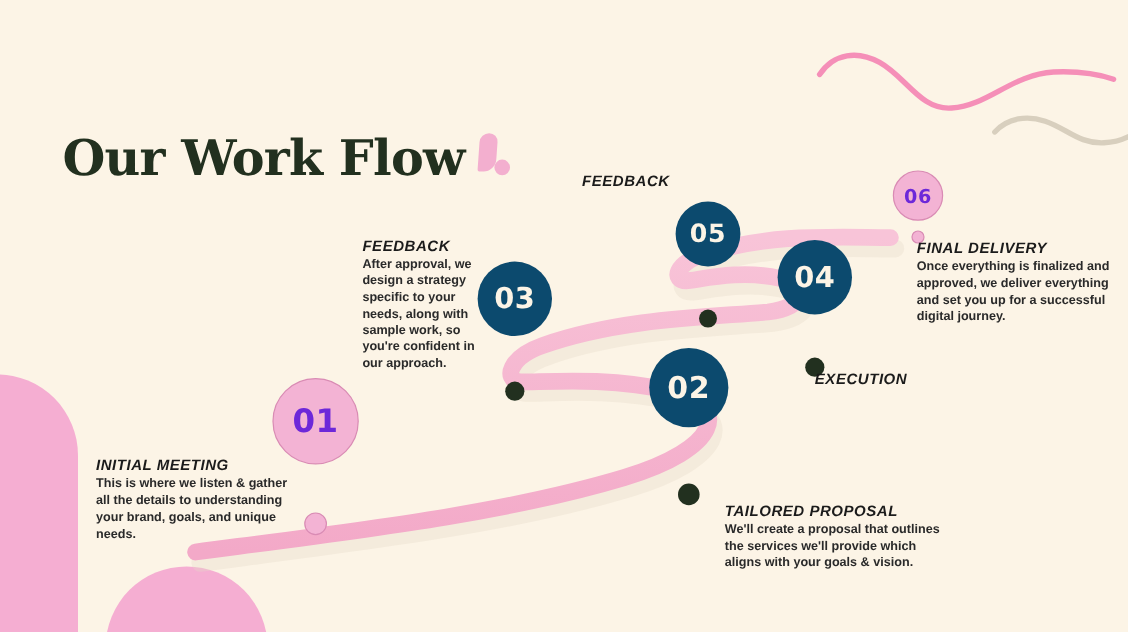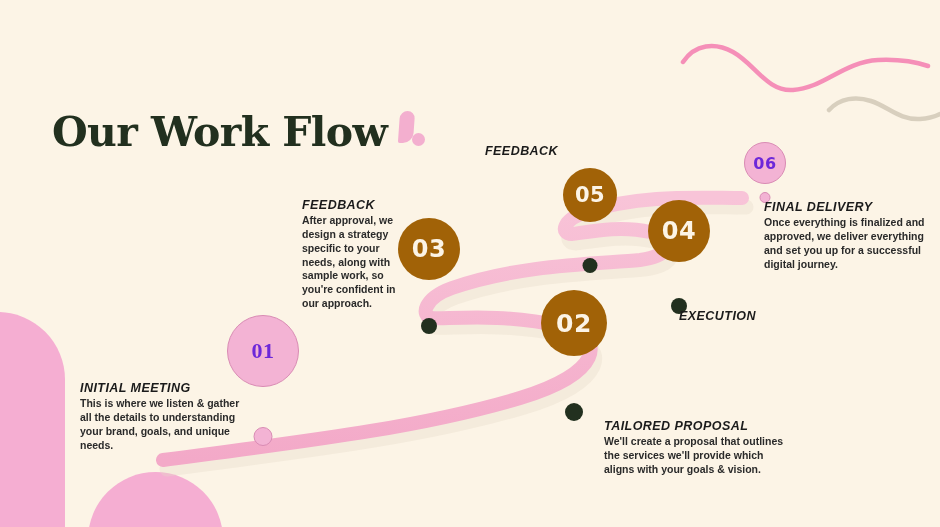--- a/index.html
+++ b/index.html
@@ -115,21 +115,21 @@
     z-index: -1;
   }
   .pin .tip {
     position: absolute;
     left: 50%;
     transform: translateX(-50%);
     border-radius: 50%;
   }
 
   
-  .pin.dark .head { background: #a16207; color: #FCF4E6; }
+  .pin.dark .head { background: #0c4a6e; color: #FCF4E6; }
   .pin.dark .stem { background: #22301F; }
   .pin.dark .tip  { background: #22301F; }
   
   .pin.pink .head { background: #F3B3D4; color: #6d28d9; border: 1.5px solid #D98BB4; box-sizing: border-box; }
   .pin.pink .stem { background: #F3B3D4; border-left: 1.5px solid #D98BB4; border-right: 1.5px solid #D98BB4; box-sizing: border-box; }
   .pin.pink .tip  { background: #F3B3D4; border: 1.5px solid #D98BB4; box-sizing: border-box; }
 
   
   .step-text {
     position: absolute;
@@ -182,21 +182,21 @@
              C500,312 440,320 432,318 C420,316 424,298 452,288
              C520,264 600,264 640,260 C672,256 676,238 650,232
              C616,224 580,234 572,234 C560,234 562,220 586,212
              C640,194 700,198 742,198" fill="none" stroke="url(#ribbonShade)" stroke-width="14" stroke-linecap="round"></path>
 
     <path d="M163,461 C260,450 360,440 452,418 C520,402 540,380 520,366" fill="none" stroke="#F3AECD" stroke-width="8" stroke-linecap="round" opacity="0.0"></path>
   </svg>
 
   <div class="pin pink" id="pin-01" style="left:227px; top:315px; width:72px; height:132px;">
     <div class="stem" style="top:40px; width:11px; height:78px; border-radius:0 0 6px 6px;"></div>
-    <div class="head" style="width:72px; height:72px; font-size:22px;font-family:Liberation Serif, serif;">01</div>
+    <div class="head" style="width:72px; height:72px; font-size:27px;">01</div>
     <div class="tip" style="top:112px; width:19px; height:19px;"></div>
   </div>
 
   <div class="pin dark" id="pin-02" style="left:541px; top:290px; width:66px; height:132px;">
     <div class="stem" style="top:40px; width:10px; height:80px; border-radius:0 0 6px 6px;"></div>
     <div class="head" style="width:66px; height:66px; font-size:25px;">02</div>
     <div class="tip" style="top:113px; width:18px; height:18px;"></div>
   </div>
 
   <div class="pin dark" id="pin-03" style="left:398px; top:218px; width:62px; height:118px;">

